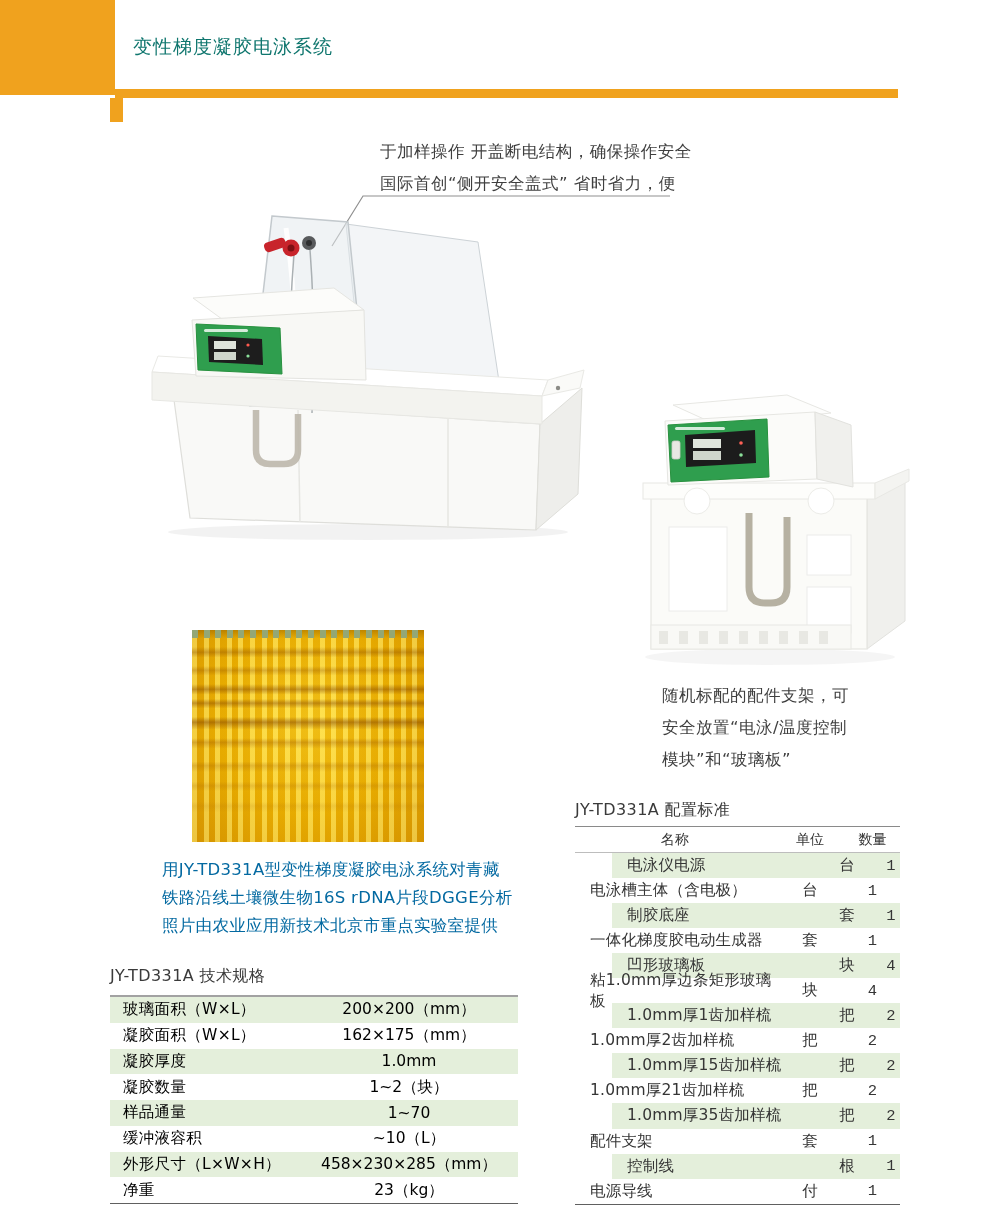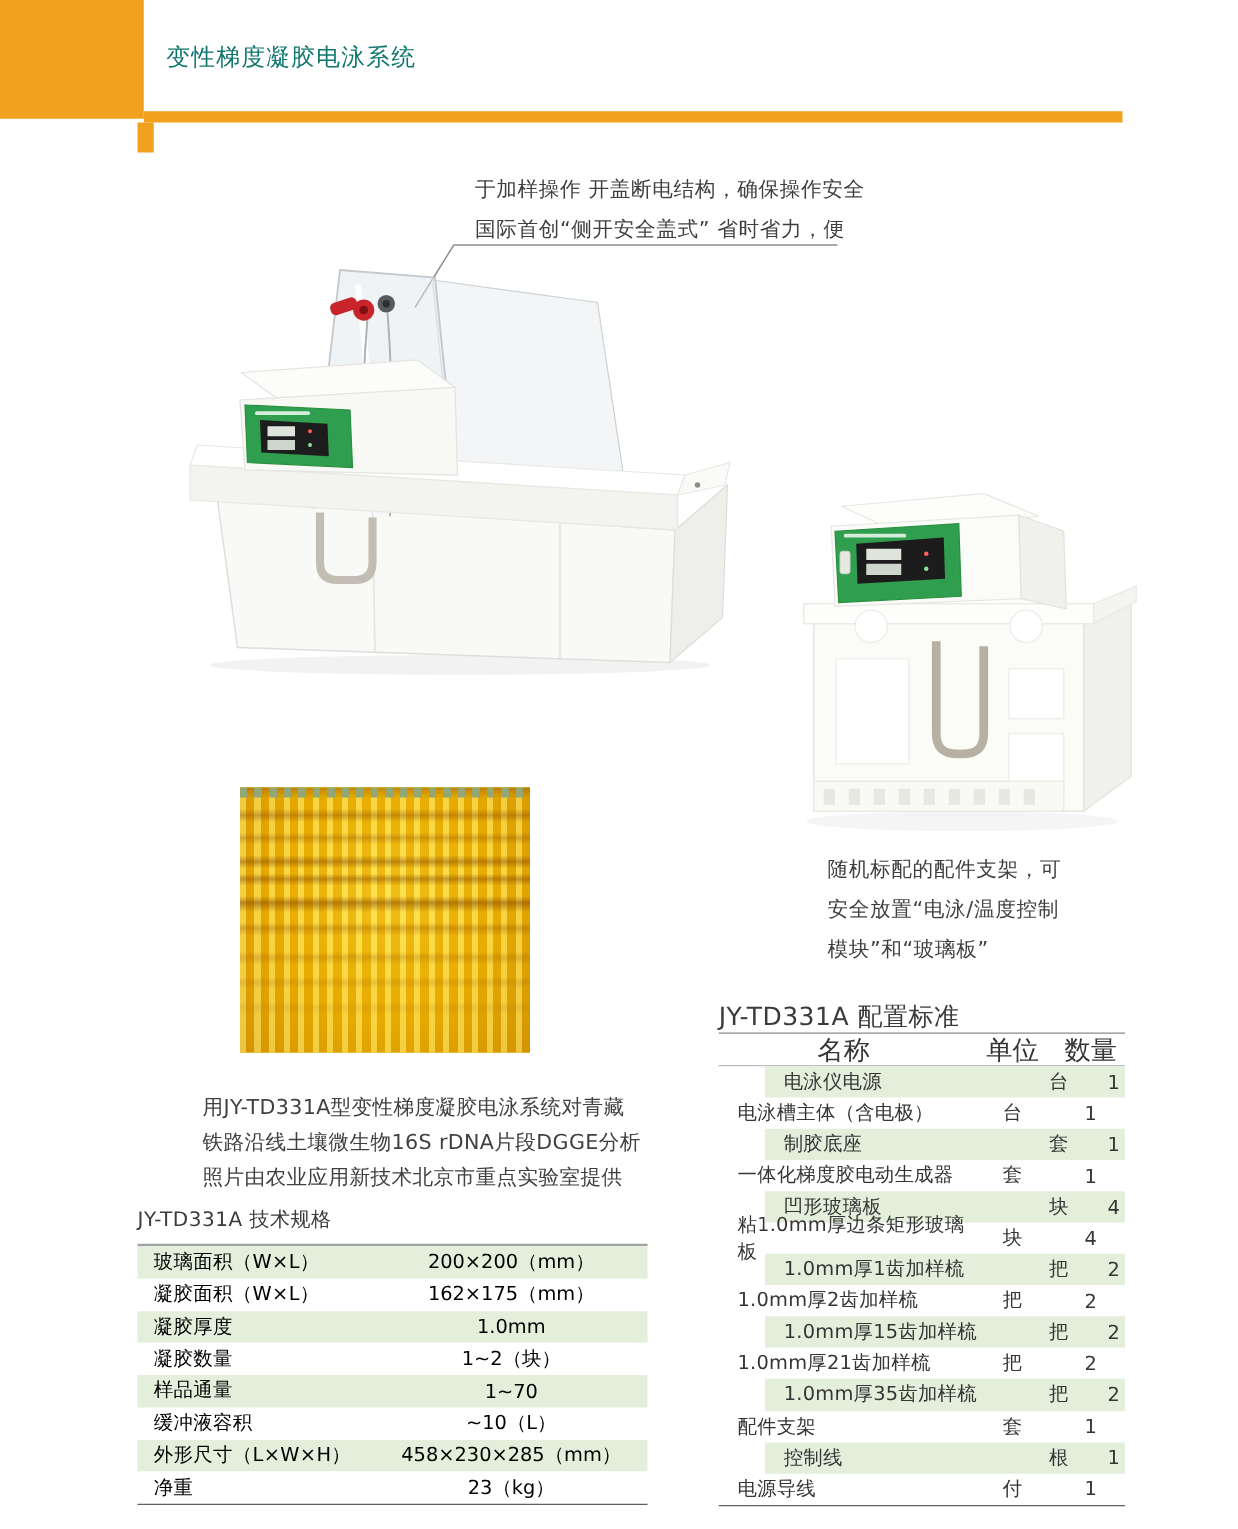--- a/index.html
+++ b/index.html
@@ -19,21 +19,21 @@
   .accent-bar    { position:absolute; left:115px; top:89px; width:783px; height:9px; background:#F0A21E; }
   .accent-tab    { position:absolute; left:110px; top:98px; width:13px; height:24px; background:#F0A21E; }
 
   
   .safety-note   { position:absolute; left:380px; top:136px; width:330px;
                    font-size:16.5px; line-height:32px; color:#3f3f3f; letter-spacing:.5px; }
   .callout-svg   { position:absolute; left:323px; top:186px; width:352px; height:66px; }
   .accessory-note{ position:absolute; left:662px; top:680px; width:260px;
                    font-size:16.5px; line-height:32px; color:#3f3f3f; letter-spacing:.5px; }
   .gel-caption   { position:absolute; left:162px; top:856px; width:380px;
-                   font-size:16.5px; line-height:28px; color:#404040; letter-spacing:.3px;margin-top:16px; }
+                   font-size:16.5px; line-height:28px; color:#0369a1; letter-spacing:.3px; }
 
   
   .main-device-svg { position:absolute; left:148px; top:198px; width:445px; height:345px; }
   .stand-svg       { position:absolute; left:635px; top:385px; width:320px; height:295px; }
 
   
   .gel {
     position:absolute; left:192px; top:630px; width:232px; height:212px;
     background-color:#efb304;
     background-image:
@@ -59,32 +59,32 @@
   .spec-title  { position:absolute; left:110px; top:966px; font-size:16px; color:#3a3a3a;
                  font-weight:500; letter-spacing:.4px; }
   .spec-table  { position:absolute; left:110px; top:995px; width:408px;
                  border-top:2px solid #a2a2a2; border-bottom:1.5px solid #606060; }
   .spec-row    { display:flex; align-items:center; height:25.75px; font-size:15.5px; color:#000000; }
   .spec-row.shaded { background:#E4EFDB; }
   .spec-label  { flex:0 0 190px; padding-left:13px; letter-spacing:.3px; }
   .spec-value  { flex:1; text-align:center; }
 
   
-  .config-title { position:absolute; left:575px; top:800px; font-size:20px; color:#3a3a3a;
+  .config-title { position:absolute; left:575px; top:800px; font-size:16px; color:#3a3a3a;
                   font-weight:500; letter-spacing:.4px; }
   .config-table { position:absolute; left:575px; top:826px; width:325px;
                   border-top:1px solid #8a8a8a; border-bottom:1.5px solid #606060; }
-  .config-head  { display:flex; align-items:center; height:26px; font-size:21px; color:#353535;
+  .config-head  { display:flex; align-items:center; height:26px; font-size:14px; color:#353535;
                   border-bottom:1px solid #bdbdbd; }
   .config-row   { display:flex; align-items:center; height:25.05px; font-size:15.5px; color:#353535; }
   .config-row.shaded { background:#E4EFDB;margin-left:37px; }
   .config-name  { flex:0 0 200px; padding-left:15px; letter-spacing:.2px; }
   .config-head .config-name { text-align:center; padding-left:0; }
   .config-unit  { flex:0 0 70px; text-align:center; }
-  .config-qty   { flex:1; text-align:center; }
+  .config-qty   { flex:1; text-align:center;font-family:Liberation Mono, monospace; }
 </style>
 </head>
 <body>
 
 <div class="accent-square"></div>
 <div class="page-title">变性梯度凝胶电泳系统</div>
 <div class="accent-bar"></div>
 <div class="accent-tab"></div>
 
 <div class="safety-note">

